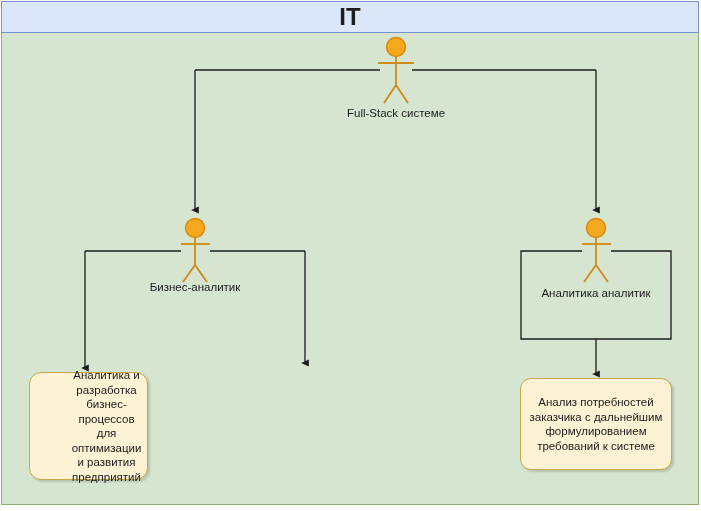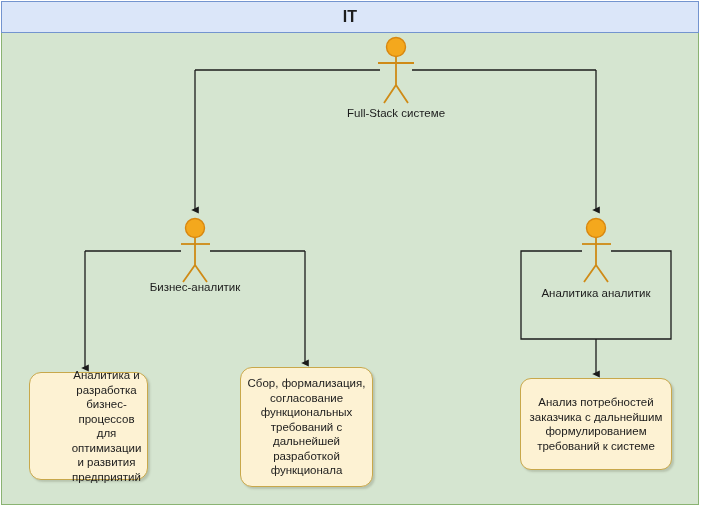--- a/index.html
+++ b/index.html
@@ -32,21 +32,21 @@
     width: 698px;
     height: 32px;
     background: #dbe6f9;
     border: 1px solid #7394cf;
     box-sizing: border-box;
     display: flex;
     align-items: center;
     justify-content: center;
   }
   .package-title {
-    font-size: 16px;
+    font-size: 24px;
     font-weight: bold;
     color: #1d1d1d;
     letter-spacing: 0.2px;
   }
   .package-body {
     position: absolute;
     left: 1px;
     top: 33px;
     width: 698px;
     height: 472px;
@@ -168,20 +168,17 @@
     </g>
   </svg>
 
   <div class="actor-label" id="actor-label-fullstack">Full-Stack системе</div>
   <div class="actor-label" id="actor-label-business">Бизнес-аналитик</div>
   <div class="actor-label" id="actor-label-system">Аналитика аналитик</div>
 
   <div class="usecase" id="usecase-1">
     <span class="usecase-text">Аналитика и разработка бизнес-процессов для оптимизации и развития предприятий</span>
   </div>
-  <div class="usecase" id="usecase-2">
-    <span class="usecase-text">Сбор, формализация, согласование функциональных требований с дальнейшей разработкой функционала</span>
-  </div>
   <div class="usecase" id="usecase-3">
     <span class="usecase-text">Анализ потребностей заказчика с дальнейшим формулированием требований к системе</span>
   </div>
 
 </div>
 
 </body></html>

